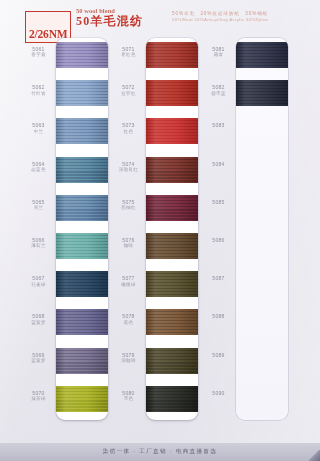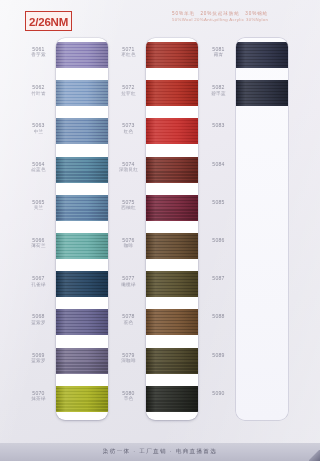--- a/index.html
+++ b/index.html
@@ -20,23 +20,23 @@
     background:linear-gradient(105deg, rgba(255,255,255,.55) 0%, rgba(255,255,255,0) 30%, rgba(255,255,255,0) 62%, rgba(255,255,255,.35) 100%);
     pointer-events:none;
   }
 
   
   #header{ position:absolute; left:0; top:0; width:320px; height:34px; }
   #gauge-badge{
     position:absolute; left:25px; top:11px;
     border:1.2px solid #c4392f;
     background:#fdf1ef;
-    padding:4px 3px 1px 3px;
+    padding:16px 3px 1px 3px;
     color:#c4392f;
-    font-family:Liberation Sans, sans-serif;
+    font-family:Liberation Serif, serif;
     font-weight:bold;
     font-size:11.5px;
     letter-spacing:-.2px;
     line-height:13px;
     white-space:nowrap;
   }
   #blend-block{
     position:absolute; left:76px; top:8px;
     color:#cc5d4f;
     line-height:1.05;
@@ -125,20 +125,24 @@
     background:linear-gradient(135deg, rgba(255,255,255,0) 45%, #9a9aae 46%, #6e6e84 100%);
   }
 </style>
 </head>
 <body>
 
 <div id="card">
 
   <div id="header">
     <div id="gauge-badge">2/26NM</div>
+    <div id="blend-block">
+      <div id="blend-en">50 wool blend</div>
+      <div id="blend-cn">50羊毛混纺</div>
+    </div>
     <div id="comp-block">
       <div id="comp-cn">50%羊毛　20%抗起球腈纶　30%锦纶</div>
       <div id="comp-en">50%Wool  20%Anti-pilling Acrylic  30%Nylon</div>
     </div>
   </div>
 
   <div class="column" id="col-0">
       <div class="col-inner">
         <div class="labels">
           <div class="lab" style="top: 8px;">

